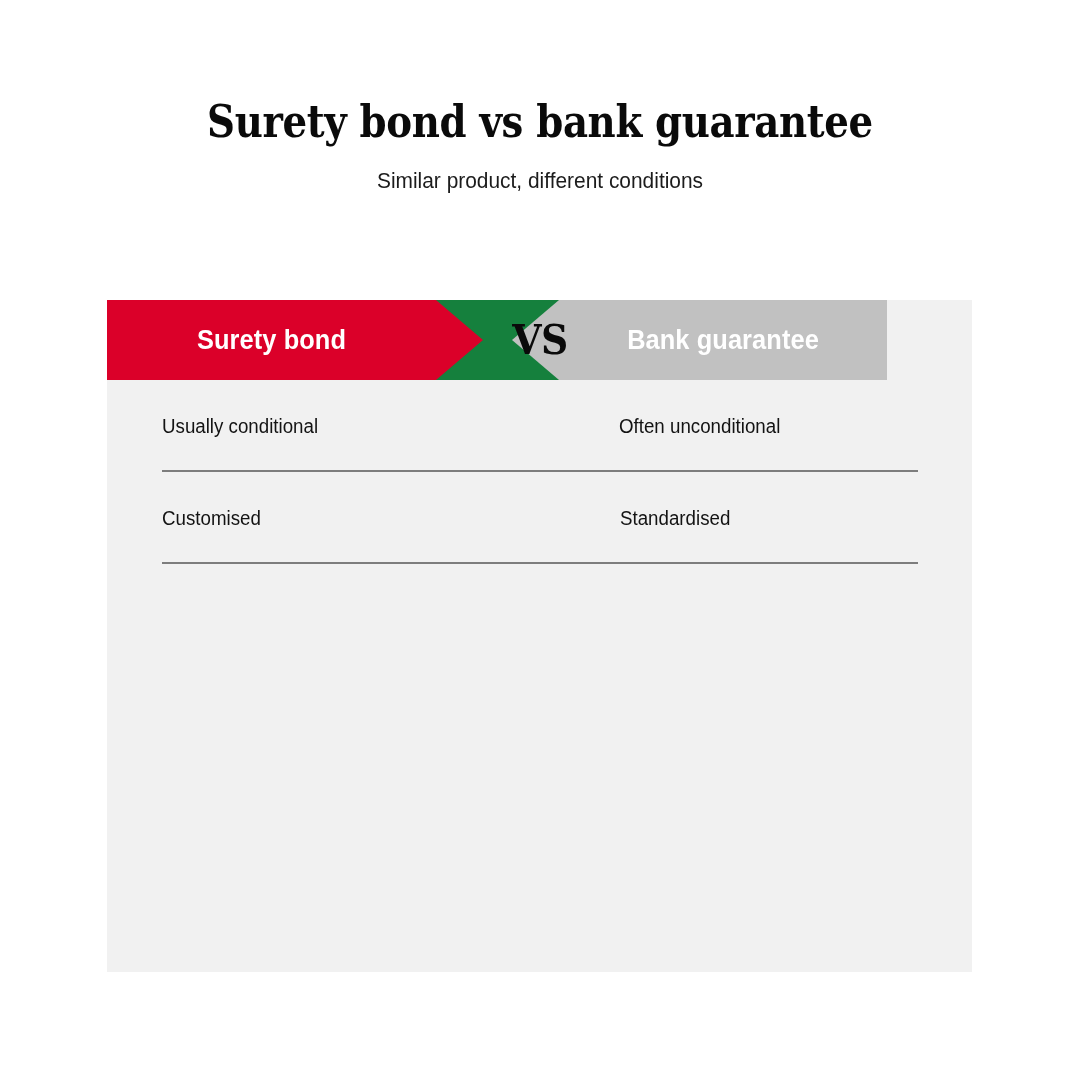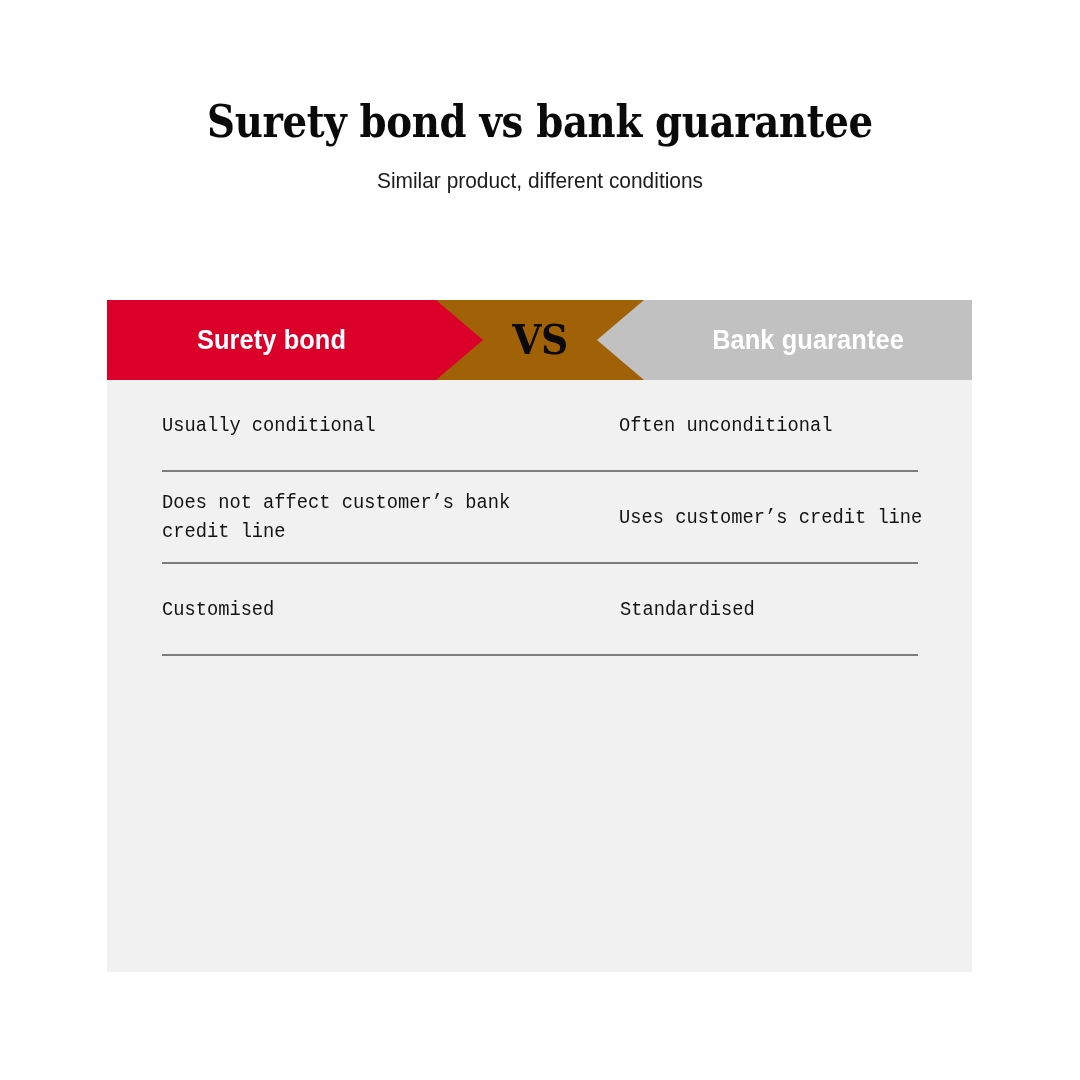--- a/index.html
+++ b/index.html
@@ -56,23 +56,24 @@
     width: 865px;
     height: 672px;
     background: #f1f1f1;
   }
 
   
   .banner {
     position: absolute;
     left: 0;
     top: 0;
-    width: 865px;
-    height: 80px;
-    background: #a16207;
+    width: 768px;
+    height: 80px;
+    background: #15803d;
+    padding-left: 12px;
   }
   .arrow-left {
     position: absolute;
     left: 0;
     top: 0;
     width: 376px;
     height: 80px;
     background: #db0029;
     clip-path: polygon(0 0, 329px 0, 376px 50%, 329px 100%, 0 100%);
   }
@@ -129,21 +130,20 @@
     position: absolute;
     left: 0;
     top: 80px;
     width: 865px;
   }
   .row {
     position: relative;
     height: 92px;
     display: flex;
     align-items: center;
-    font-family: Liberation Mono, monospace;
   }
   .cell {
     font-size: 19.5px;
     font-weight: 400;
     color: #131313;
     line-height: 1.47;
     transform: scaleX(0.96);
     transform-origin: left center;
   }
   .cell.left {
@@ -187,25 +187,20 @@
   </div>
 
   <div class="rows">
 
     <div class="row">
       <div class="cell left">Usually conditional</div>
       <div class="cell right">Often unconditional</div>
       <div class="divider"></div>
     </div>
 
-    <div class="row">
-      <div class="cell left">Does not affect customer’s bank credit line</div>
-      <div class="cell right">Uses customer’s credit line</div>
-      <div class="divider"></div>
-    </div>
 
 
     <div class="row">
       <div class="cell left">Customised</div>
       <div class="cell right indent">Standardised</div>
       <div class="divider"></div>
     </div>
 
 
   </div>

